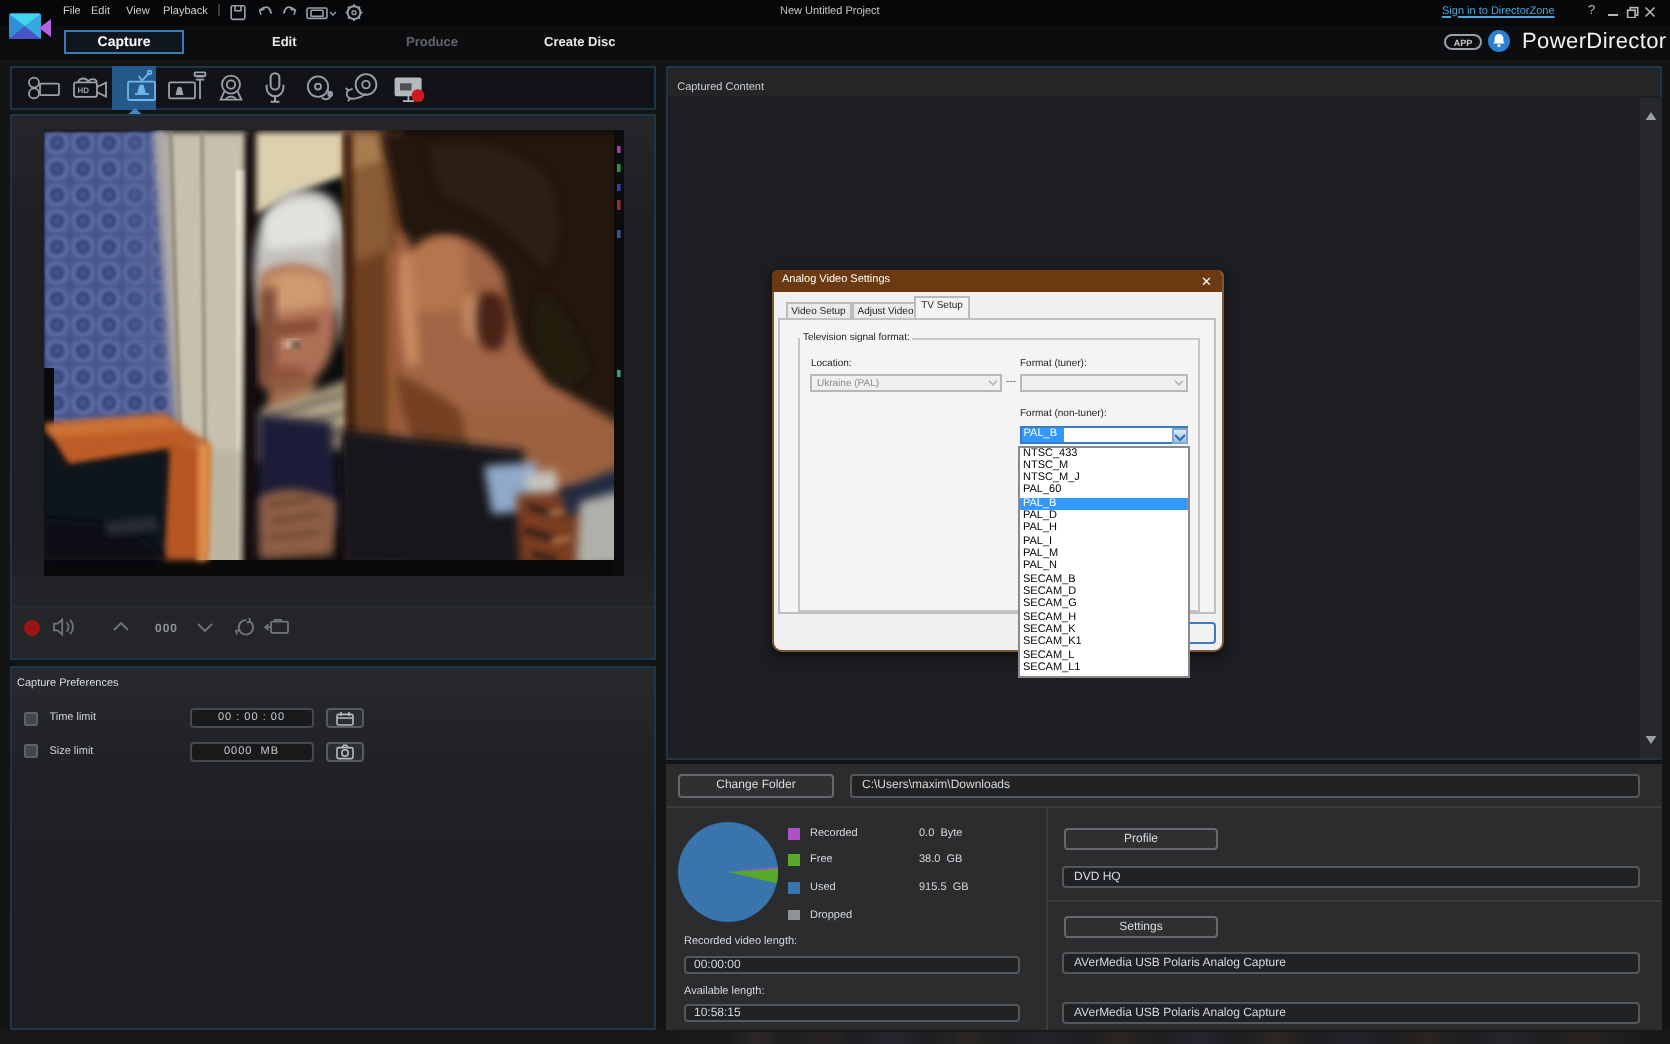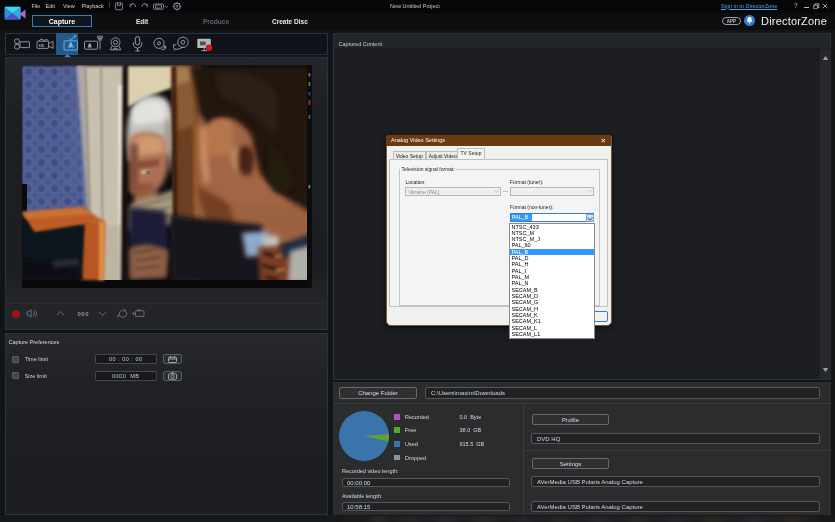--- a/index.html
+++ b/index.html
@@ -66,21 +66,21 @@
 <div class="abs" style="left:136px;top:17.5px;color:#e8e8e8;font-size:6.5px;font-weight:bold;">Edit</div>
 <div class="abs" style="left:203px;top:17.5px;color:#62656a;font-size:6.5px;font-weight:bold;">Produce</div>
 <div class="abs" style="left:272px;top:17.5px;color:#e8e8e8;font-size:6.5px;font-weight:bold;">Create Disc</div>
 
 <div class="abs" style="left:722px;top:16.5px;width:19px;height:8.5px;border:1px solid #9aa0a6;border-radius:5px;color:#c8c8c8;font-size:4.5px;text-align:center;line-height:7px;font-weight:bold;">APP</div>
 <div class="abs" style="left:744px;top:15px;width:11px;height:11px;border-radius:50%;background:#2a80d5;"></div>
 <svg class="abs" style="left:744px;top:15px;" width="11" height="11" viewBox="0 0 11 11">
   <path d="M5.5 2 a2.2 2.2 0 0 1 2.2 2.2 v1.6 l0.7 1 h-5.8 l0.7 -1 v-1.6 a2.2 2.2 0 0 1 2.2 -2.2 z" fill="#fff"></path>
   <circle cx="5.5" cy="7.8" r="0.8" fill="#fff"></circle>
 </svg>
-<div class="abs" style="left:761px;top:15px;color:#f2f2f2;font-size:11px;letter-spacing:0.2px;">DirectorZone</div>
+<div class="abs" style="left:761px;top:15px;color:#f2f2f2;font-size:11px;letter-spacing:0.2px;">PowerDirector</div>
 
 <div class="abs" style="left:5px;top:33px;width:323px;height:22px;background:#111318;border:1px solid #203549;border-bottom-color:#1c2e40;"></div>
 
 <div class="abs" style="left:56px;top:33px;width:22px;height:22px;background:#24598a;"></div>
 <svg class="abs" style="left:63.5px;top:54px;" width="7" height="3.2" viewBox="0 0 7 3.2">
     <path d="M3.5 0 L7 3.2 L0 3.2 Z" fill="#3f88c4"></path>
   </svg>
 
 <svg class="abs" style="left:5px;top:33px;" width="323" height="22" viewBox="0 0 323 22">
   <g transform="translate(4.5,0)">

